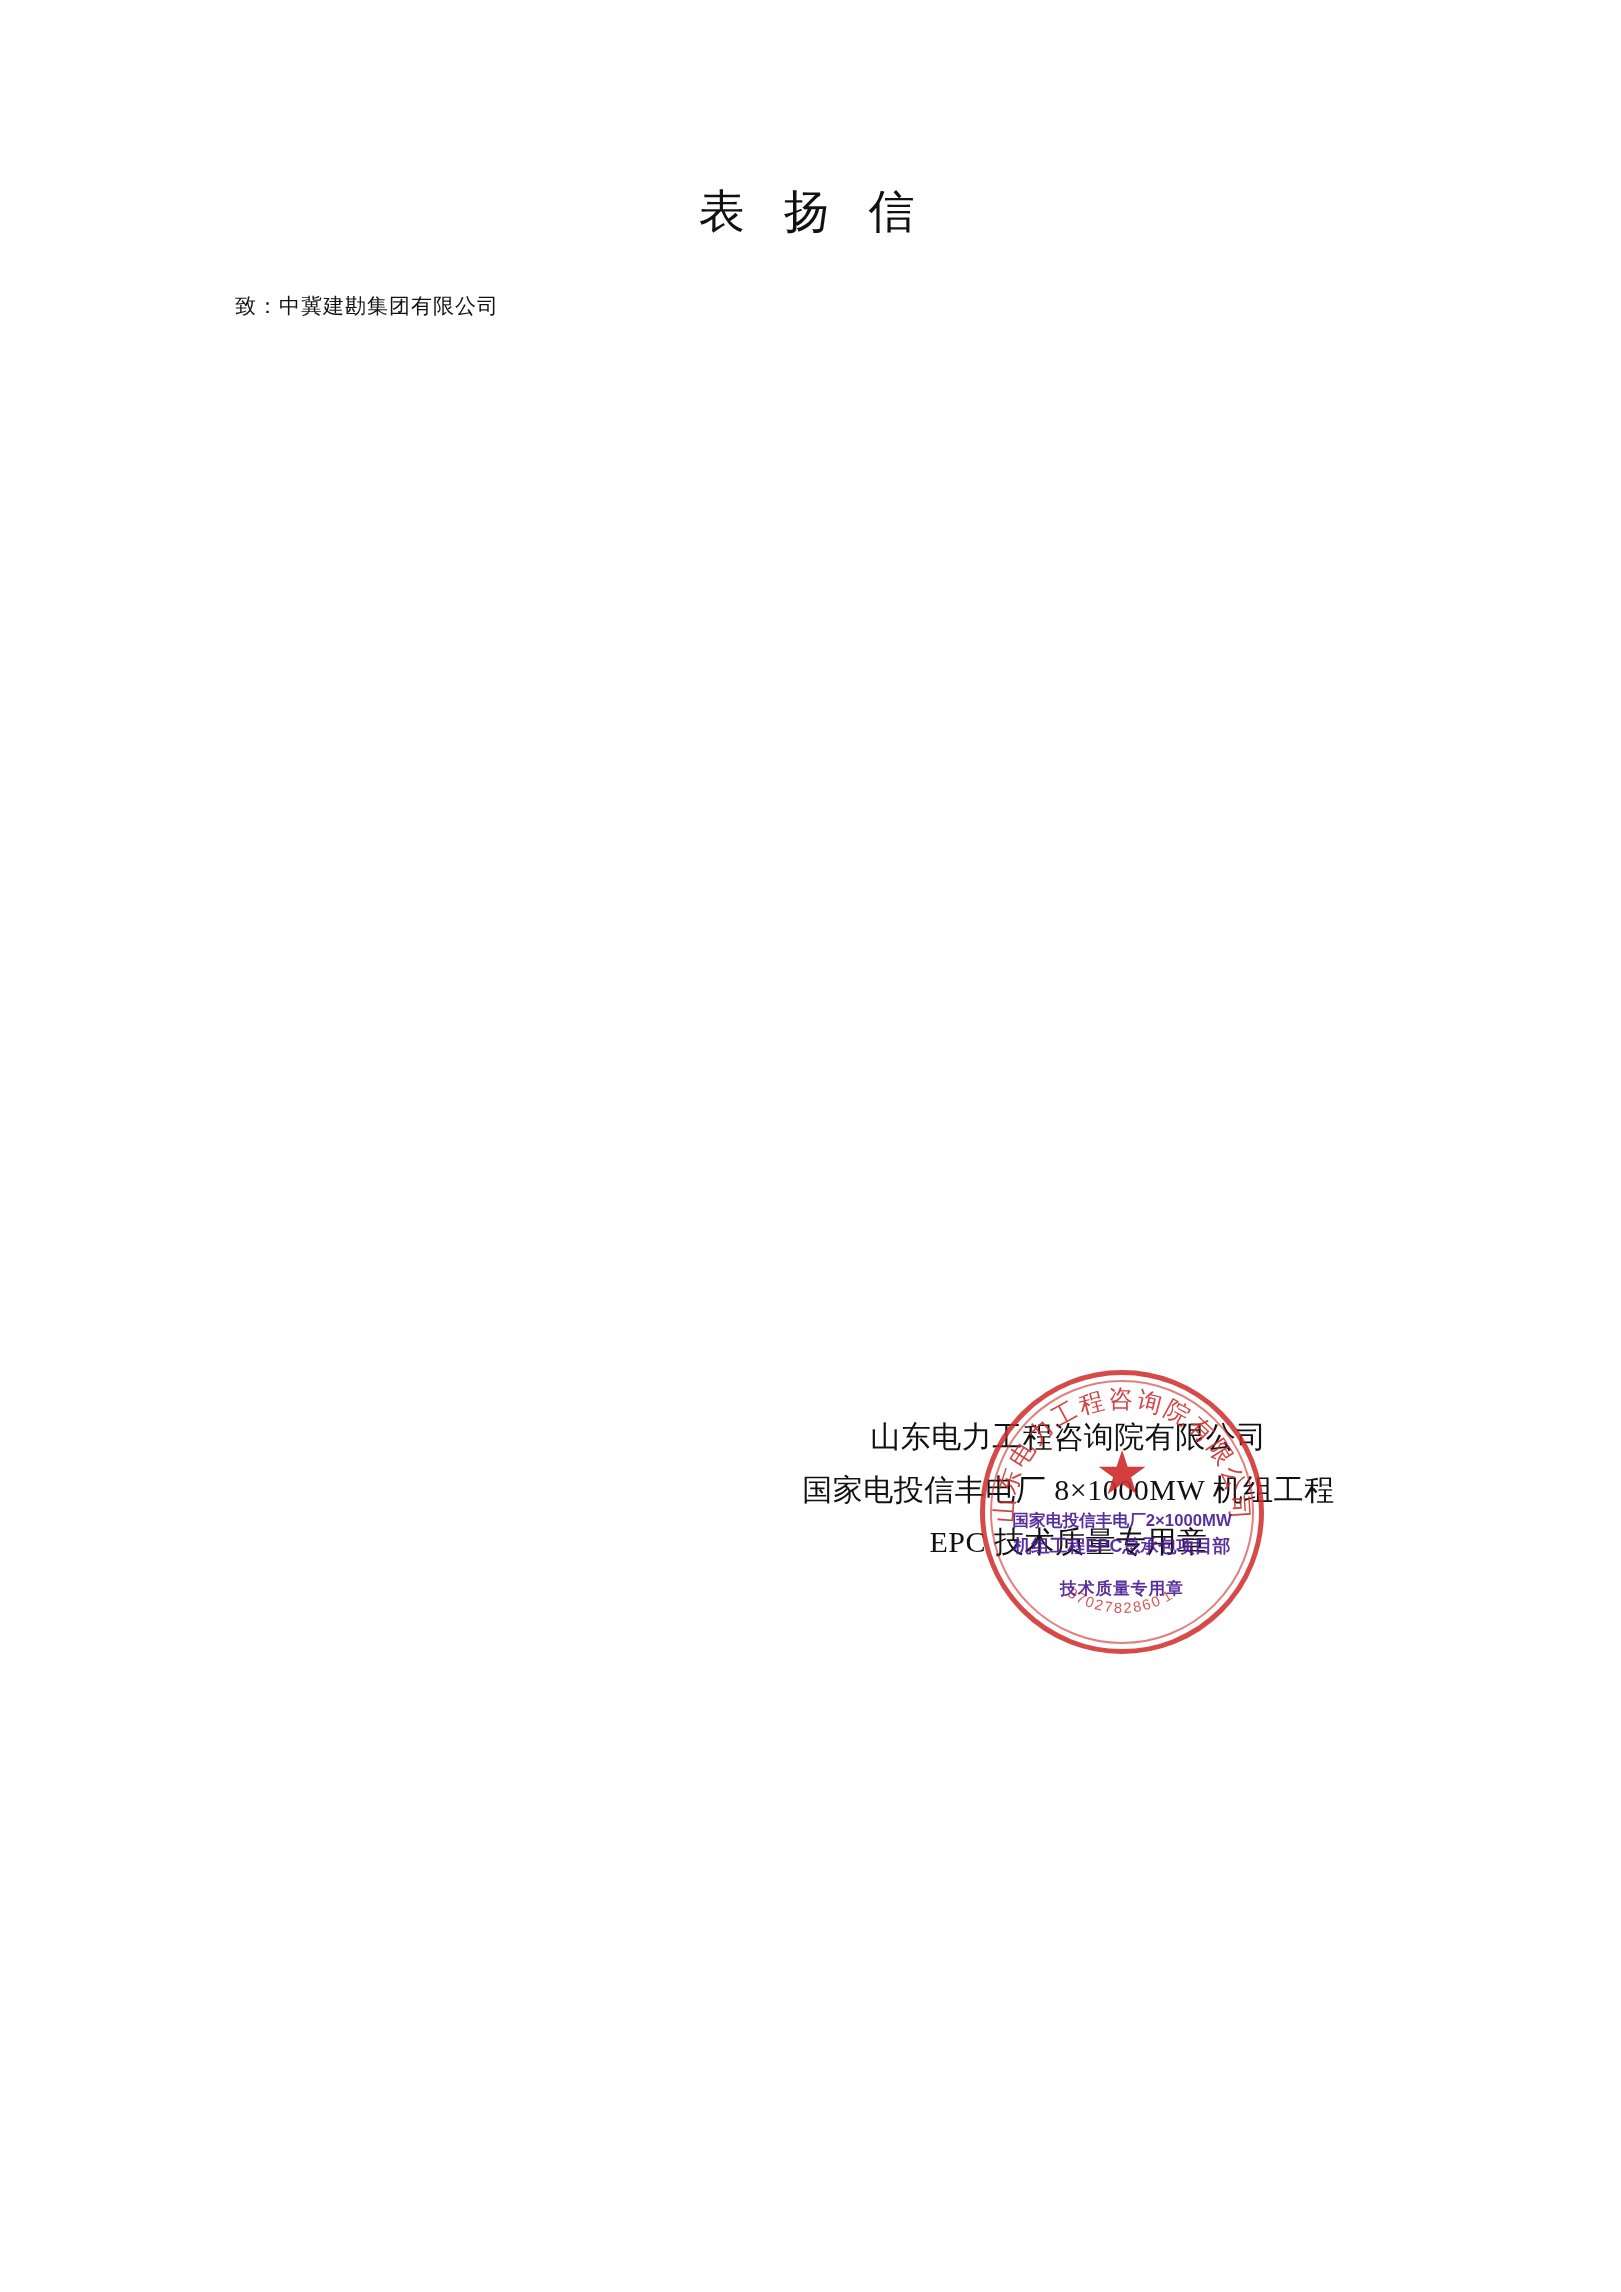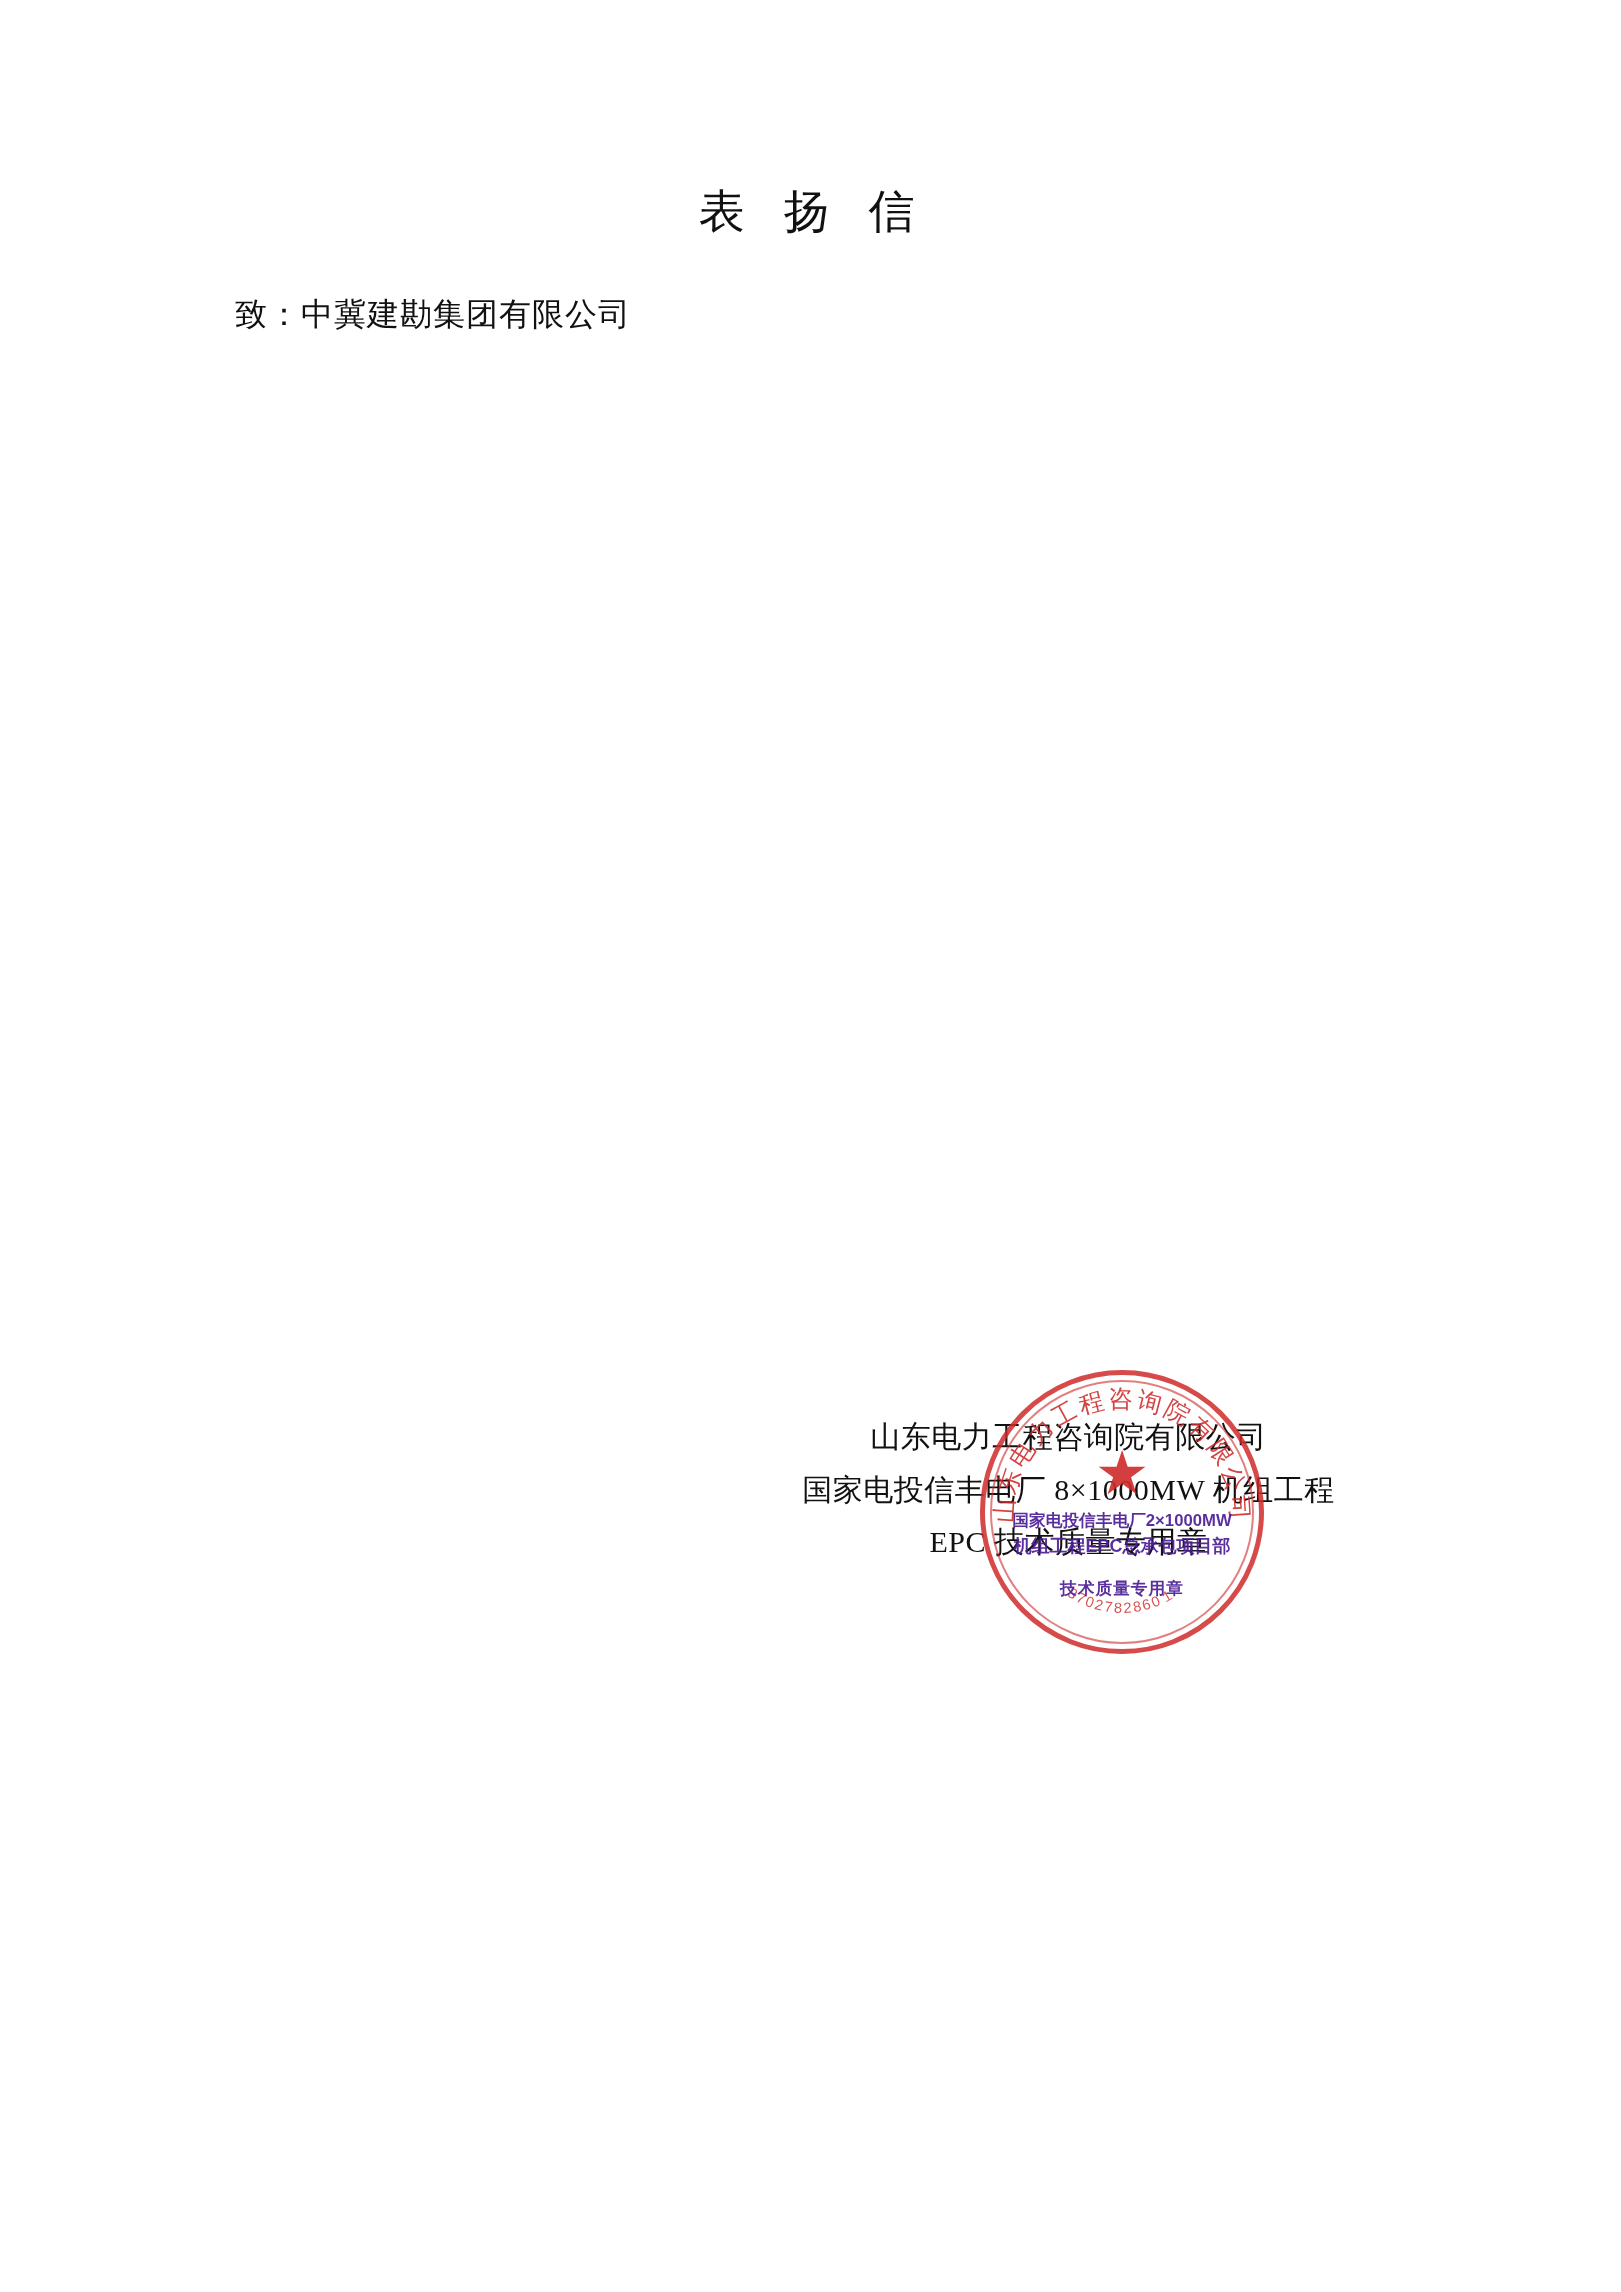--- a/index.html
+++ b/index.html
@@ -28,21 +28,21 @@
   .doc-title {
     margin-top: 181px;
     text-align: center;
     font-size: 46px;
     letter-spacing: 13.7px;
     font-weight: normal;
     font-family: "Liberation Serif", "DejaVu Serif", serif;
   }
   .salutation {
     margin-top: 47px;
-    font-size: 32px;
+    font-size: 21px;
     line-height: 1.55;
     letter-spacing: 1px;
   }
   .para {
     font-size: 32px;
     line-height: 1.78;
     text-align: justify;
     text-justify: inter-ideograph;
     text-indent: 67px;
     margin-top: 15.7px;

